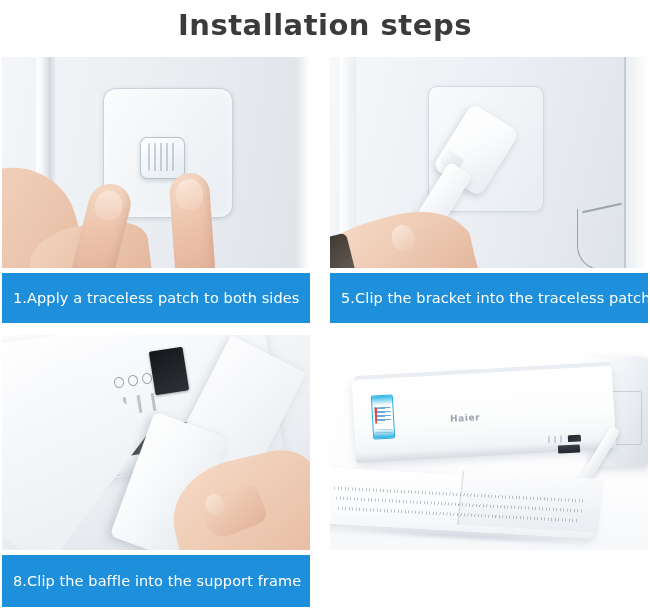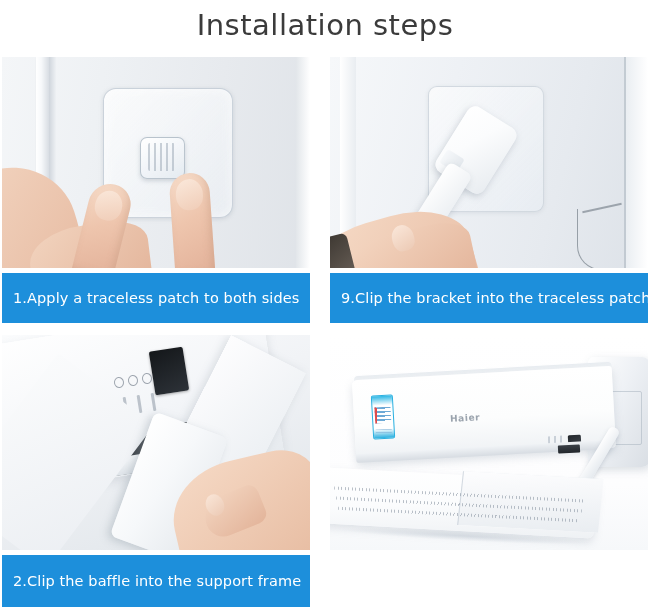--- a/index.html
+++ b/index.html
@@ -10,21 +10,21 @@
     overflow:hidden;
     position:relative;
   }
 
   
   .title{
     position:absolute;left:0;top:4px;width:650px;
     text-align:center;
     font-family:"DejaVu Sans","Liberation Sans",sans-serif;
     font-size:29px;
-    font-weight:400;
+    font-weight:700;
     letter-spacing:.5px;
     color:#3b3b3b;
     line-height:42px;
     white-space:nowrap;
   }
 
   
   .grid{
     position:absolute;left:0;top:57px;
     width:526px;height:552px;
@@ -410,21 +410,21 @@
       <div class="bracket"></div>
       <div class="bracket-step"></div>
       <div class="bracket-neck"></div>
       <div class="hand2"></div>
       <div class="hand2b"></div>
       <div class="thumbnail2"></div>
       <div class="dark2"></div>
       <div class="cable2"></div>
       <div class="cable2b"></div>
     </div>
-    <div class="caption">9.Clip the bracket into the traceless patch</div>
+    <div class="caption">5.Clip the bracket into the traceless patch</div>
   </div>
 
   <div class="panel p3">
     <div class="photo">
       <div class="bg3"></div>
       <div class="ac3-body"></div>
       <div class="ac3-display"></div>
       <div class="ic ic1"></div>
       <div class="ic ic2"></div>
       <div class="ic ic3"></div>
@@ -433,21 +433,21 @@
       <div class="sl sl3"></div>
       <div class="ac3-slot"></div>
       <div class="ac3-lip"></div>
       <div class="wing3"></div>
       <div class="baffle3b"></div>
       <div class="baffle3"></div>
       <div class="hand3"></div>
       <div class="finger3"></div>
       <div class="nail3"></div>
     </div>
-    <div class="caption">2.Clip the baffle into the support frame</div>
+    <div class="caption">8.Clip the baffle into the support frame</div>
   </div>
 
   <div class="panel p4">
     <div class="photo">
       <div class="bg4"></div>
       <div class="ac4-side"></div>
       <div class="ac4-siderect"></div>
       <div class="ac4-top"></div>
       <div class="ac4"></div>
       <div class="sticker4"></div>

